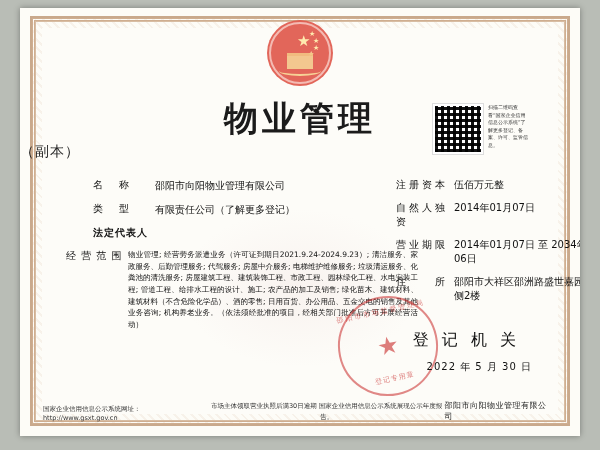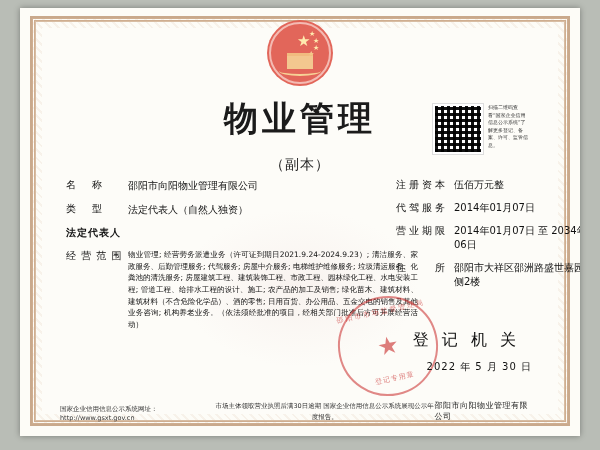--- a/index.html
+++ b/index.html
@@ -67,21 +67,21 @@
     width:42px;height:8px;border-bottom:2px solid #f6cf8e;border-radius:0 0 50% 50%;
   }
 
   
   .title{
     position:absolute;left:0;right:0;top:88px;text-align:center;
     font-family:"DejaVu Sans","Liberation Sans",sans-serif;
     font-size:34px;font-weight:bold;letter-spacing:4px;color:#1b1b1b;
   }
   .subtitle{
-    position:absolute;left:0;right:0;top:148px;text-align:center;
+    position:absolute;left:0;right:0;top:135px;
     font-size:14px;color:#222;letter-spacing:1px;
   }
 
   
   .code-block{
     position:absolute;left:46px;top:98px;text-align:center;width:130px;
   }
   .code-label{font-size:10px;color:#111;letter-spacing:1px;}
   .code-line{
     margin-top:2px;border-top:1px solid #333;width:118px;margin-left:6px;
@@ -96,21 +96,21 @@
       repeating-linear-gradient(0deg,#111 0 3px,#fff 3px 6px),
       repeating-linear-gradient(90deg,#111 0 3px,#fff 3px 6px);
     background-blend-mode:multiply;
     border:2px solid #fff;
     outline:1px solid #ddd;
   }
   .qr-note{font-size:5px;line-height:1.5;color:#333;width:40px;}
 
   
   .fields{position:absolute;left:46px;top:170px;right:40px;font-size:10px;color:#111;}
-  .row{display:flex;margin-bottom:9px;}
+  .row{display:flex;margin-bottom:9px;margin-left:27px;}
   .col-l{width:278px;display:flex;}
   .lab{
     width:62px;flex:none;letter-spacing:3px;color:#111;
   }
   .lab.b{font-weight:bold;letter-spacing:1px;}
   .val{flex:1;color:#111;line-height:1.5;}
   .scope-row{display:flex;margin-top:2px;}
   .scope-lab{width:62px;flex:none;letter-spacing:1px;}
   .scope-val{
     width:290px;font-size:7.5px;line-height:1.55;text-align:justify;color:#111;
@@ -142,21 +142,21 @@
     position:absolute;top:8px;left:0;right:0;text-align:center;font-size:7px;letter-spacing:2px;
   }
   .seal .sbot{
     position:absolute;bottom:10px;left:0;right:0;text-align:center;font-size:7px;letter-spacing:1px;
   }
 
   
   .footer{
     position:absolute;left:0;right:6px;bottom:14px;
     display:flex;justify-content:space-between;align-items:flex-end;
-    padding:0 40px;font-size:6.5px;color:#333;
+    padding:0 23px;font-size:6.5px;color:#333;
   }
   .foot-mid{text-align:center;line-height:1.6;}
   .foot-right{font-size:8px;color:#222;letter-spacing:.5px;}
   .foot-left{font-size:6.5px;}
   .watermark{
     position:absolute;left:50%;top:200px;transform:translate(-50%,0);
     width:240px;height:160px;border-radius:50%;
     background:radial-gradient(ellipse at center, rgba(230,200,200,.18) 0%, rgba(255,255,255,0) 70%);
     pointer-events:none;
   }
@@ -198,42 +198,42 @@
     <div class="row">
       <div class="col-l">
         <div class="lab">名　称</div>
         <div class="val">邵阳市向阳物业管理有限公司</div>
       </div>
     </div>
 
     <div class="row">
       <div class="col-l">
         <div class="lab">类　型</div>
-        <div class="val">法定代表人（自然人独资）</div>
+        <div class="val">有限责任公司（了解更多登记）</div>
       </div>
     </div>
 
     <div class="row">
       <div class="col-l">
         <div class="lab b">法定代表人</div>
       </div>
     </div>
 
     <div class="scope-row">
       <div class="scope-lab">经 营 范 围</div>
       <div class="scope-val">物业管理; 经营劳务派遣业务（许可证到期日2021.9.24-2024.9.23）; 清洁服务、家政服务、后勤管理服务; 代驾服务; 房屋中介服务; 电梯维护维修服务; 垃圾清运服务、化粪池的清洗服务; 房屋建筑工程、建筑装饰工程、市政工程、园林绿化工程、水电安装工程; 管道工程、给排水工程的设计、施工; 农产品的加工及销售; 绿化苗木、建筑材料、建筑材料（不含危险化学品）、酒的零售; 日用百货、办公用品、五金交电的销售及其他业务咨询; 机构养老业务。（依法须经批准的项目，经相关部门批准后方可开展经营活动）</div>
     </div>
 
     <div class="right-col">
       <div class="rrow">
         <div class="rlab">注册资本</div>
         <div class="rval">伍佰万元整</div>
       </div>
       <div class="rrow">
-        <div class="rlab">代驾服务</div>
+        <div class="rlab">自然人独资</div>
         <div class="rval">2014年01月07日</div>
       </div>
       <div class="rrow">
         <div class="rlab">营业期限</div>
         <div class="rval">2014年01月07日 至 2034年01月06日</div>
       </div>
       <div class="rrow">
         <div class="rlab">住　　所</div>
         <div class="rval">邵阳市大祥区邵洲路盛世嘉园B栋东侧2楼</div>
       </div>

